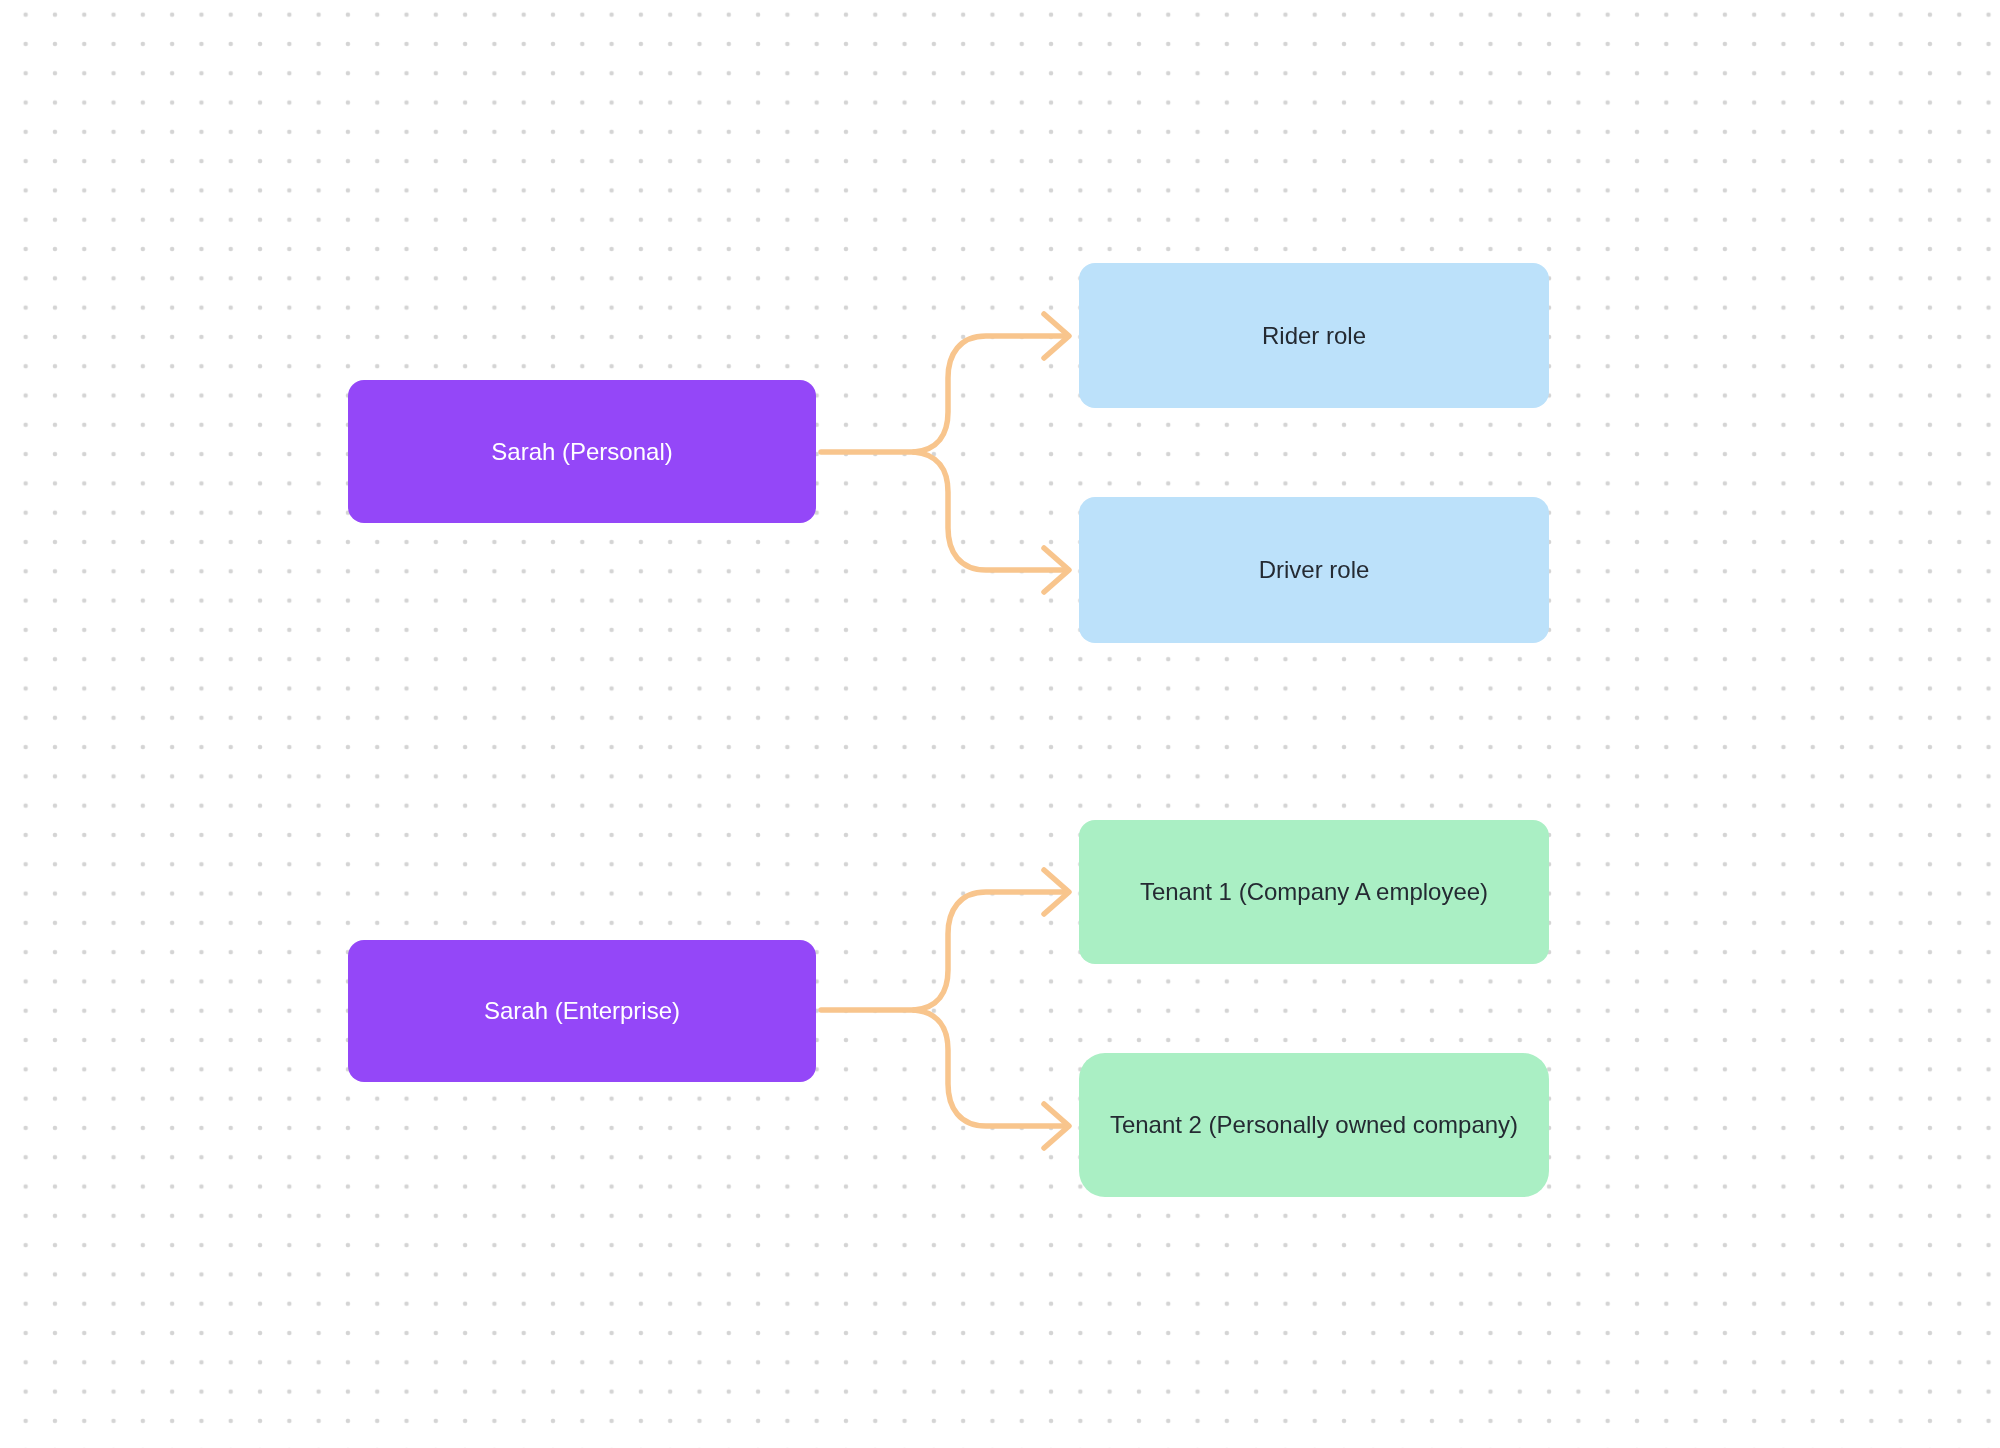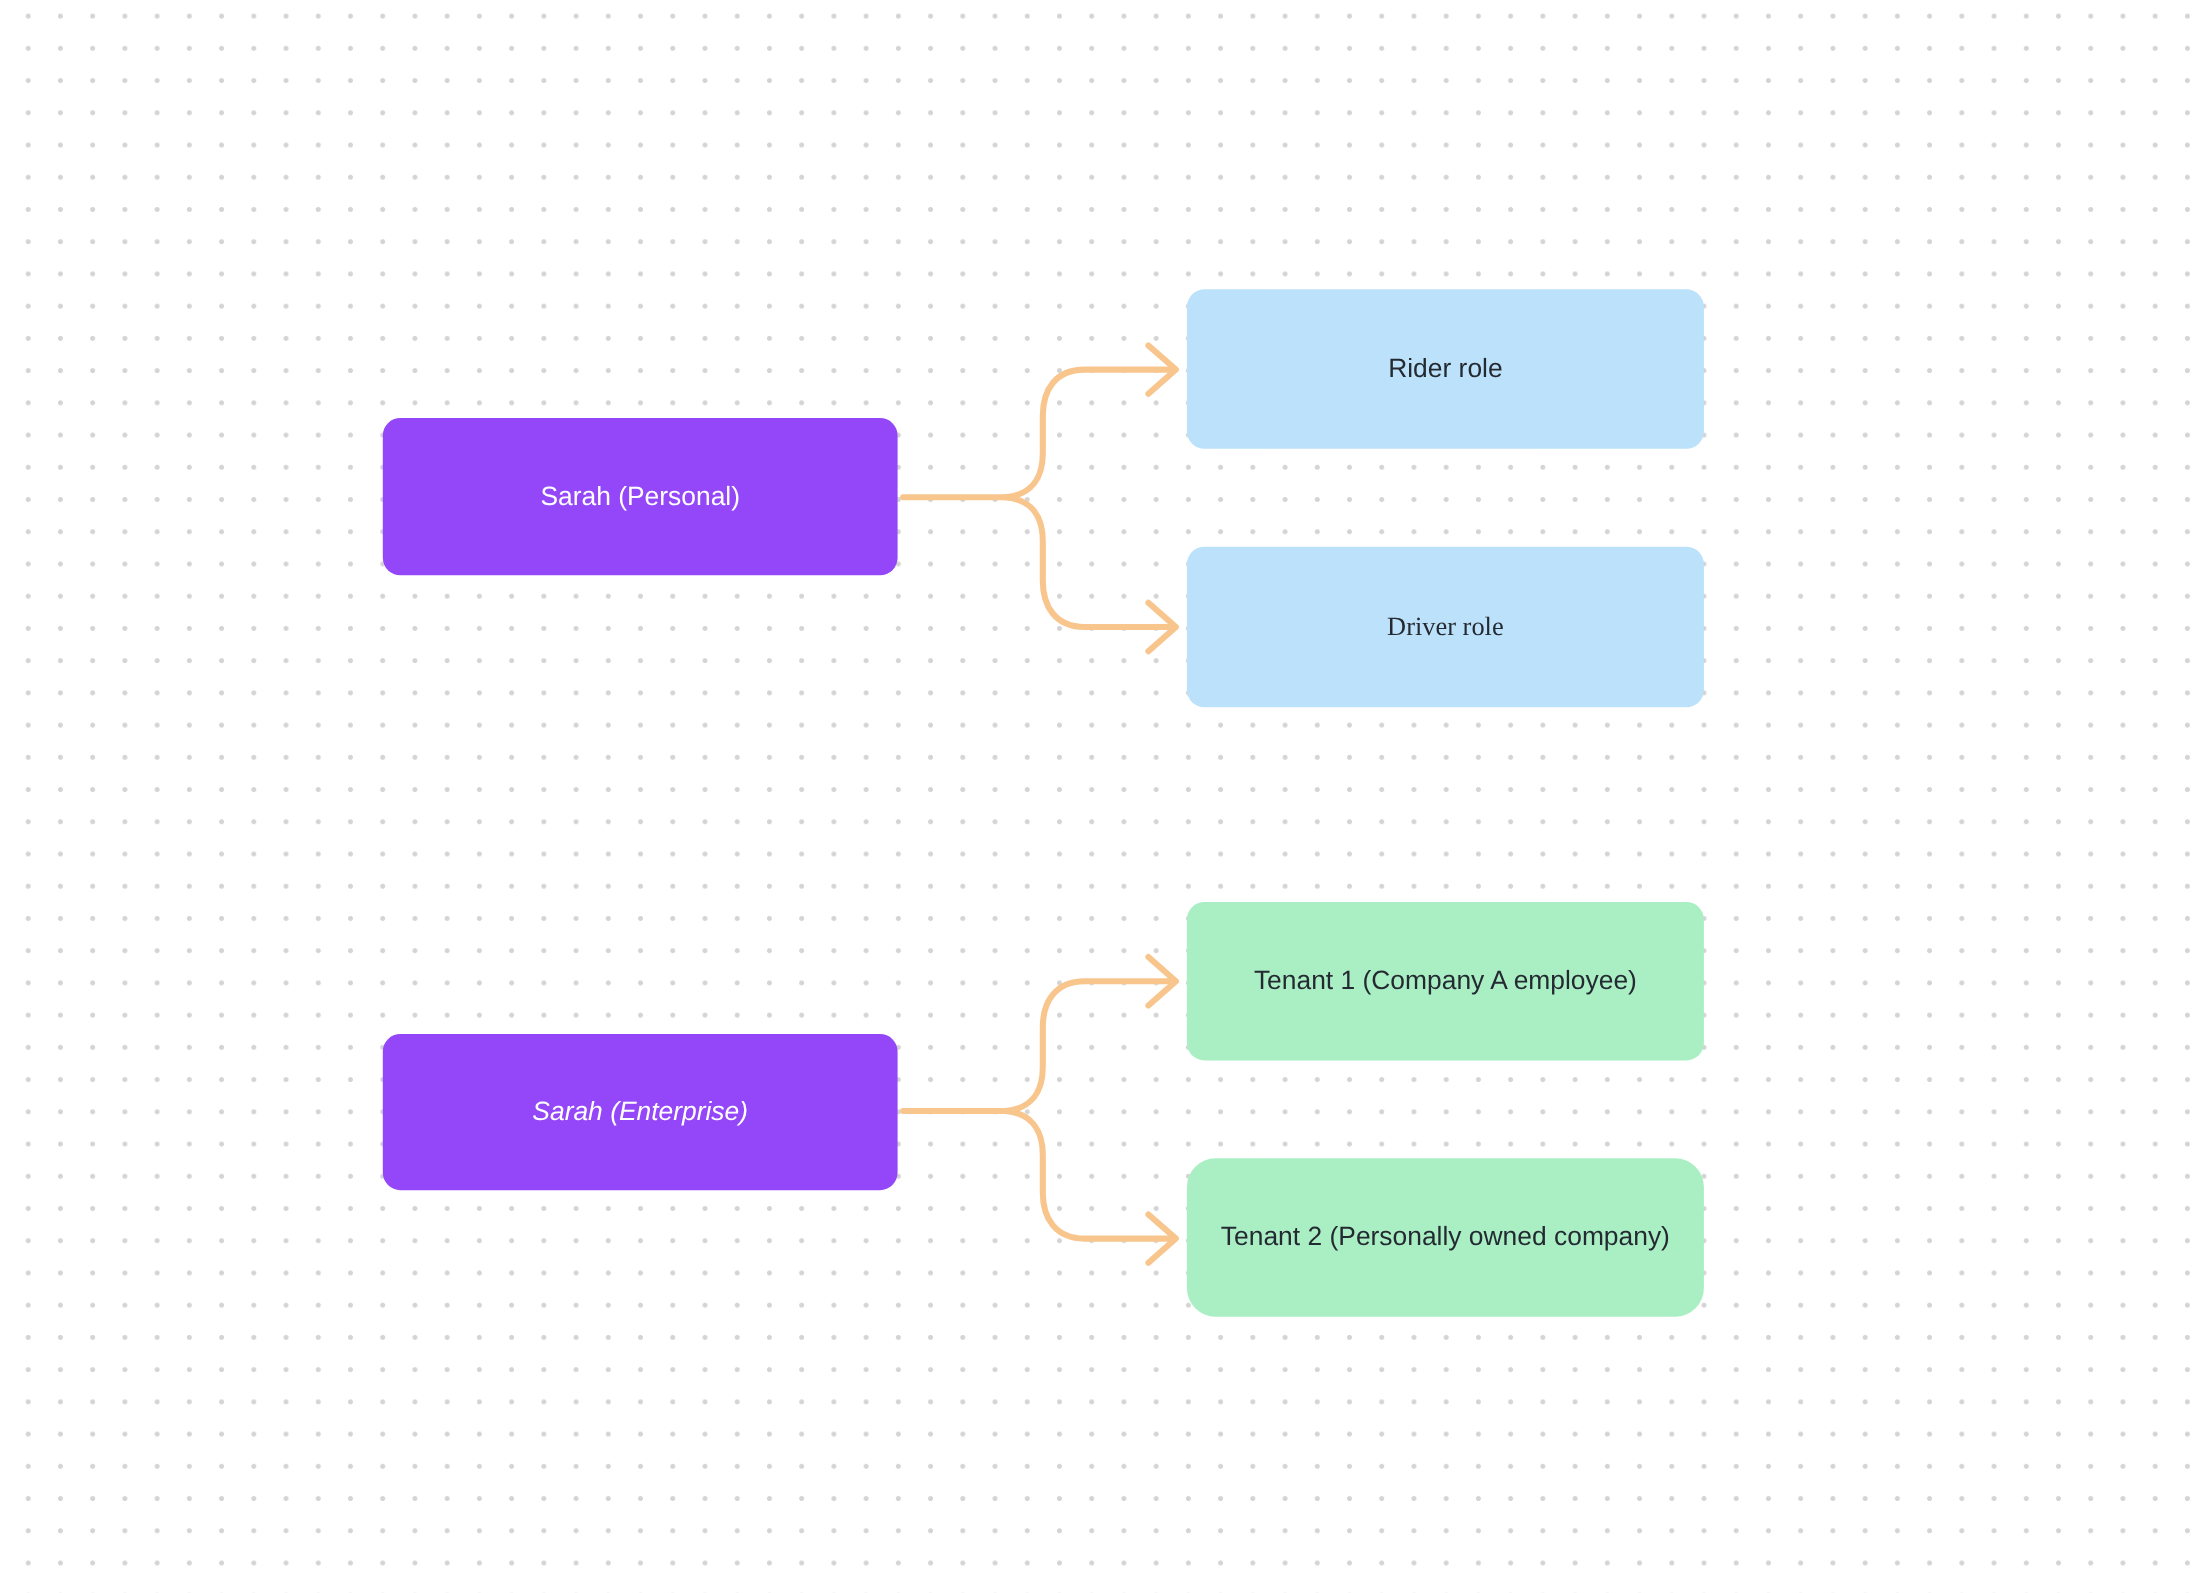--- a/index.html
+++ b/index.html
@@ -74,25 +74,25 @@
   </svg>
 
   <div class="node node-actor" id="node-sarah-personal" style="background: rgb(148, 71, 248);">
     <span>Sarah (Personal)</span>
   </div>
 
   <div class="node" id="node-rider" style="background: rgb(188, 225, 250);">
     <span>Rider role</span>
   </div>
 
-  <div class="node" id="node-driver" style="background: rgb(188, 225, 250); font-family: Liberation Serif, serif;">
+  <div class="node" id="node-driver" style="background: rgb(188, 225, 250);">
     <span>Driver role</span>
   </div>
 
-  <div class="node node-actor" id="node-sarah-enterprise" style="background: rgb(148, 71, 248); font-style: italic;">
+  <div class="node node-actor" id="node-sarah-enterprise" style="background: rgb(148, 71, 248);">
     <span>Sarah (Enterprise)</span>
   </div>
 
   <div class="node" id="node-tenant1" style="background: rgb(170, 239, 196);">
     <span>Tenant 1 (Company A employee)</span>
   </div>
 
   <div class="node" id="node-tenant2" style="background: rgb(170, 239, 196);">
     <span>Tenant 2 (Personally owned company)</span>
   </div>

